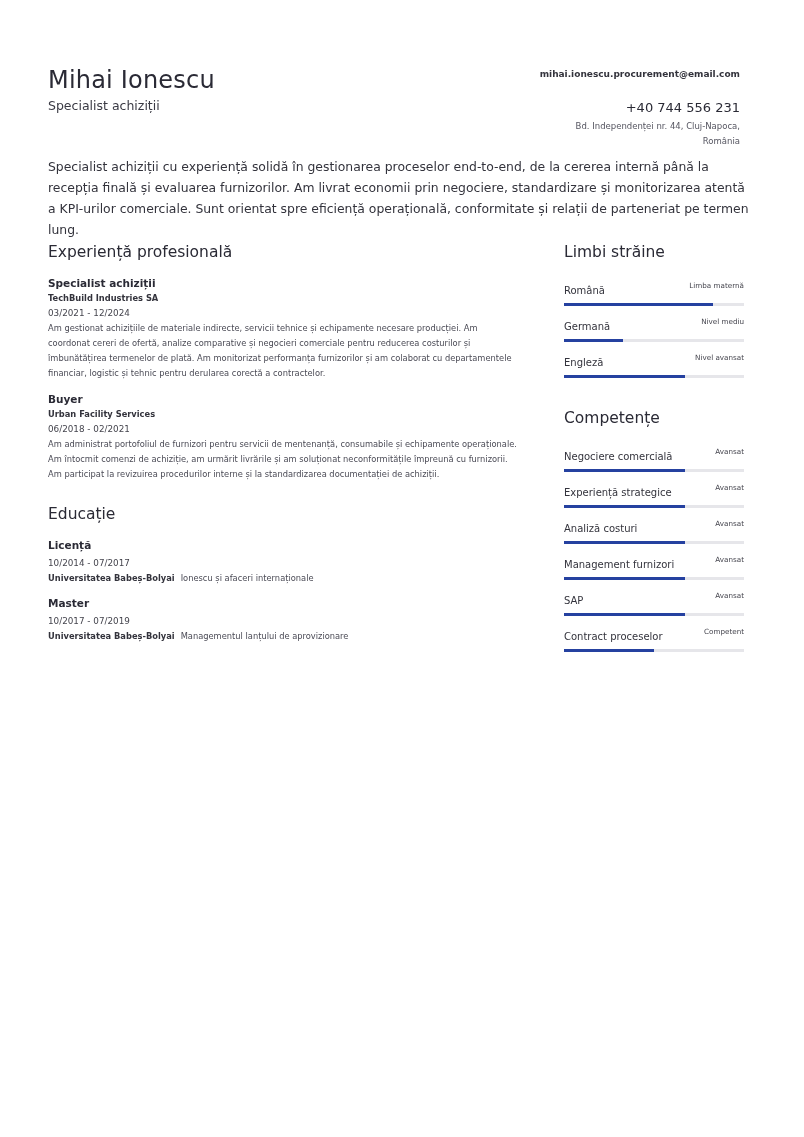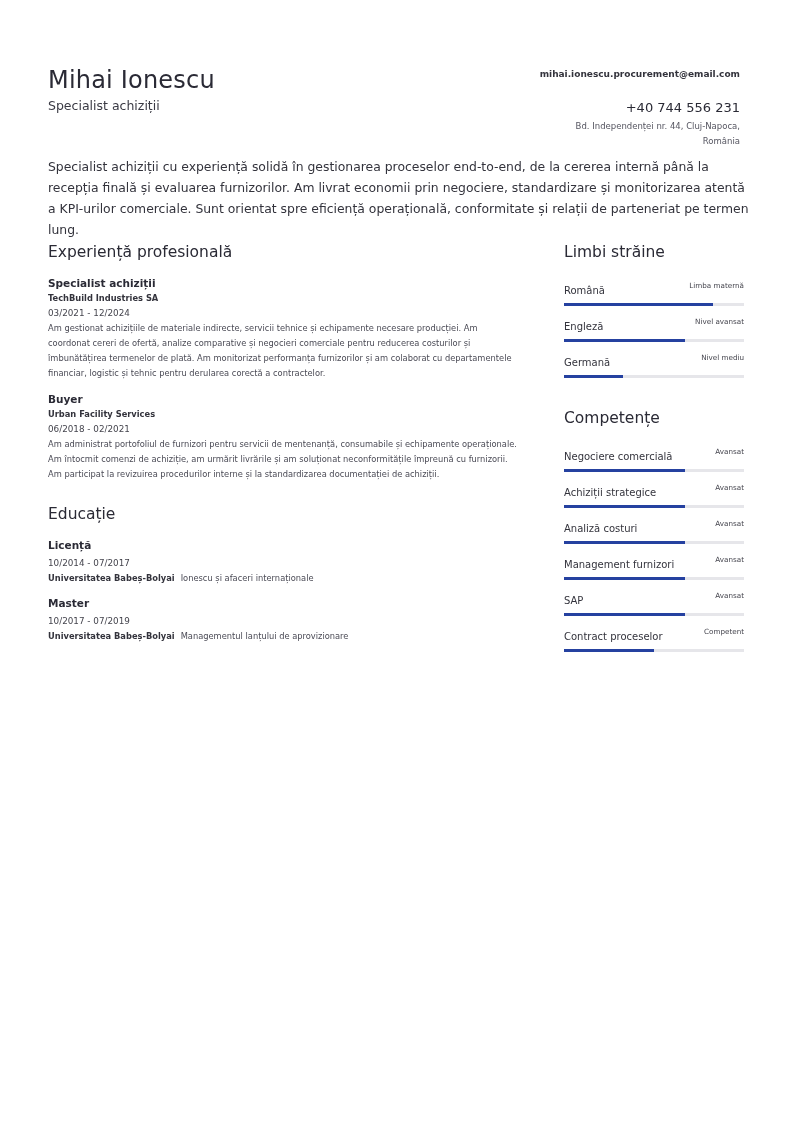--- a/index.html
+++ b/index.html
@@ -108,46 +108,46 @@
     <h2 class="section-title">Limbi străine</h2>
     <div id="languages-list">
       <div class="skill">
         <span class="skill-name">Română</span>
         <span class="skill-level">Limba maternă</span>
         <div class="bar-track">
             <div class="bar-fill" style="width: 83%; background: rgb(37, 65, 160);"></div>
           </div>
       </div>
       <div class="skill">
+        <span class="skill-name">Germană</span>
+        <span class="skill-level">Nivel mediu</span>
+        <div class="bar-track">
+            <div class="bar-fill" style="width: 33%; background: rgb(37, 65, 160);"></div>
+          </div>
+      </div>
+      <div class="skill">
         <span class="skill-name">Engleză</span>
         <span class="skill-level">Nivel avansat</span>
         <div class="bar-track">
             <div class="bar-fill" style="width: 67%; background: rgb(37, 65, 160);"></div>
-          </div>
-      </div>
-      <div class="skill">
-        <span class="skill-name">Germană</span>
-        <span class="skill-level">Nivel mediu</span>
-        <div class="bar-track">
-            <div class="bar-fill" style="width: 33%; background: rgb(37, 65, 160);"></div>
           </div>
       </div>
     </div>
 
     <div class="skills-section">
       <h2 class="section-title">Competențe</h2>
       <div class="skill">
         <span class="skill-name">Negociere comercială</span>
         <span class="skill-level">Avansat</span>
         <div class="bar-track">
             <div class="bar-fill" style="width: 67%; background: rgb(37, 65, 160);"></div>
           </div>
       </div>
       <div class="skill">
-        <span class="skill-name">Achiziții strategice</span>
+        <span class="skill-name">Experiență strategice</span>
         <span class="skill-level">Avansat</span>
         <div class="bar-track">
             <div class="bar-fill" style="width: 67%; background: rgb(37, 65, 160);"></div>
           </div>
       </div>
       <div class="skill">
         <span class="skill-name">Analiză costuri</span>
         <span class="skill-level">Avansat</span>
         <div class="bar-track">
             <div class="bar-fill" style="width: 67%; background: rgb(37, 65, 160);"></div>

